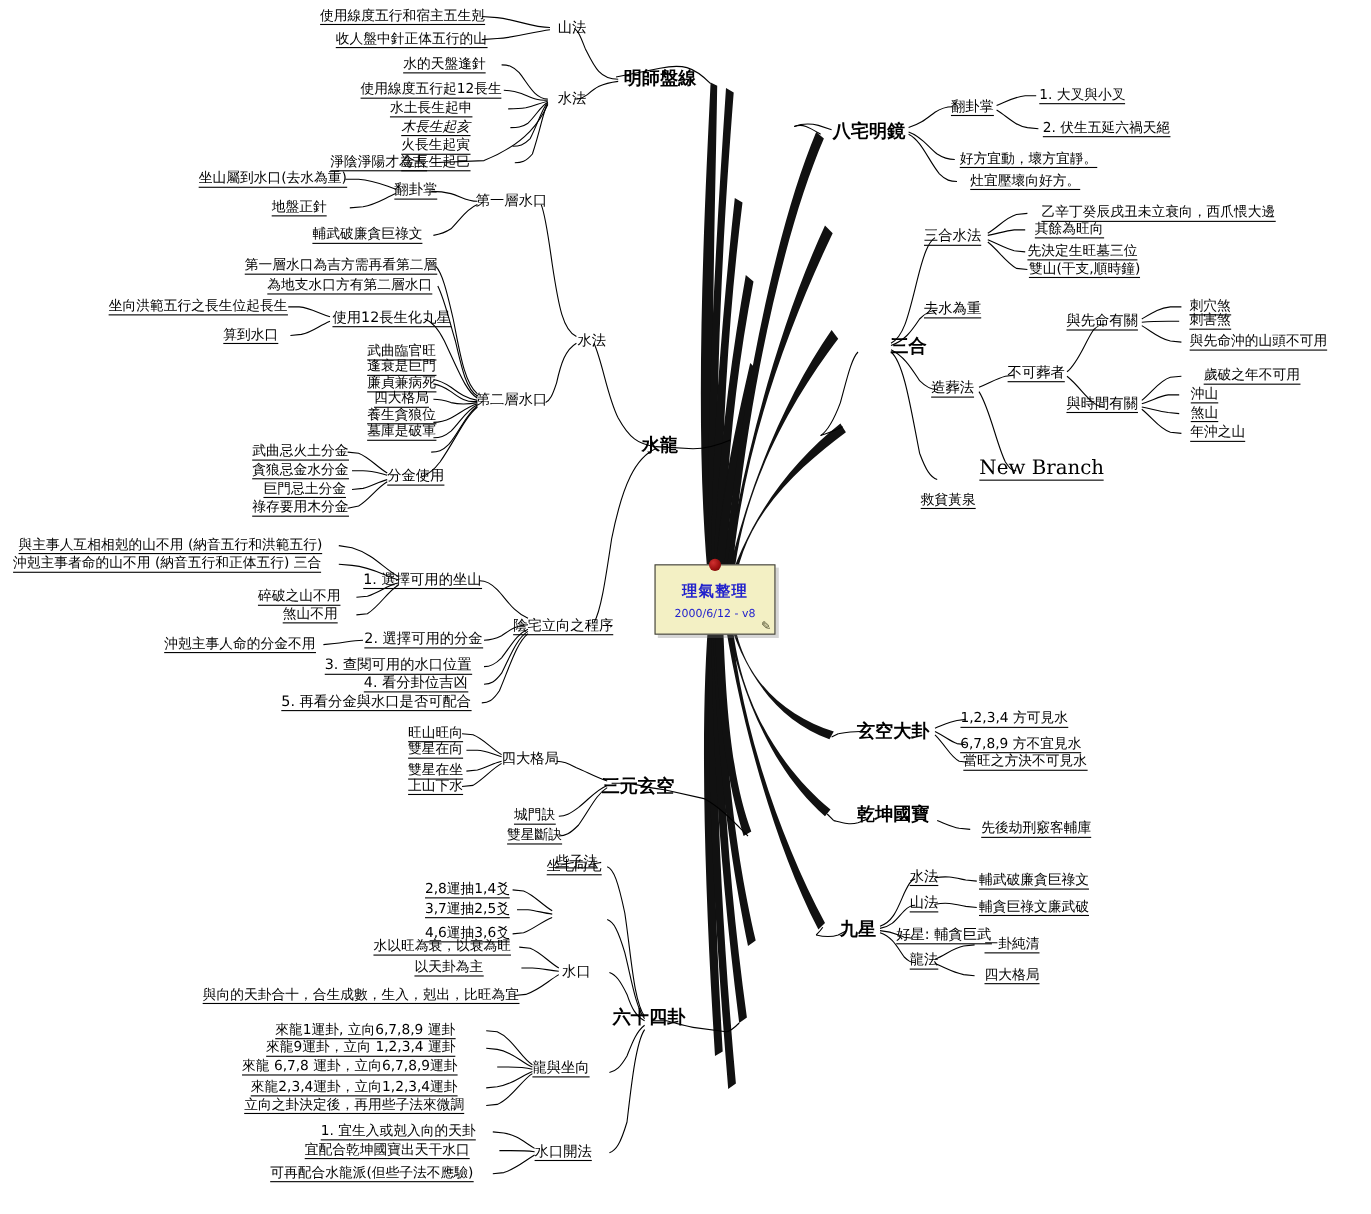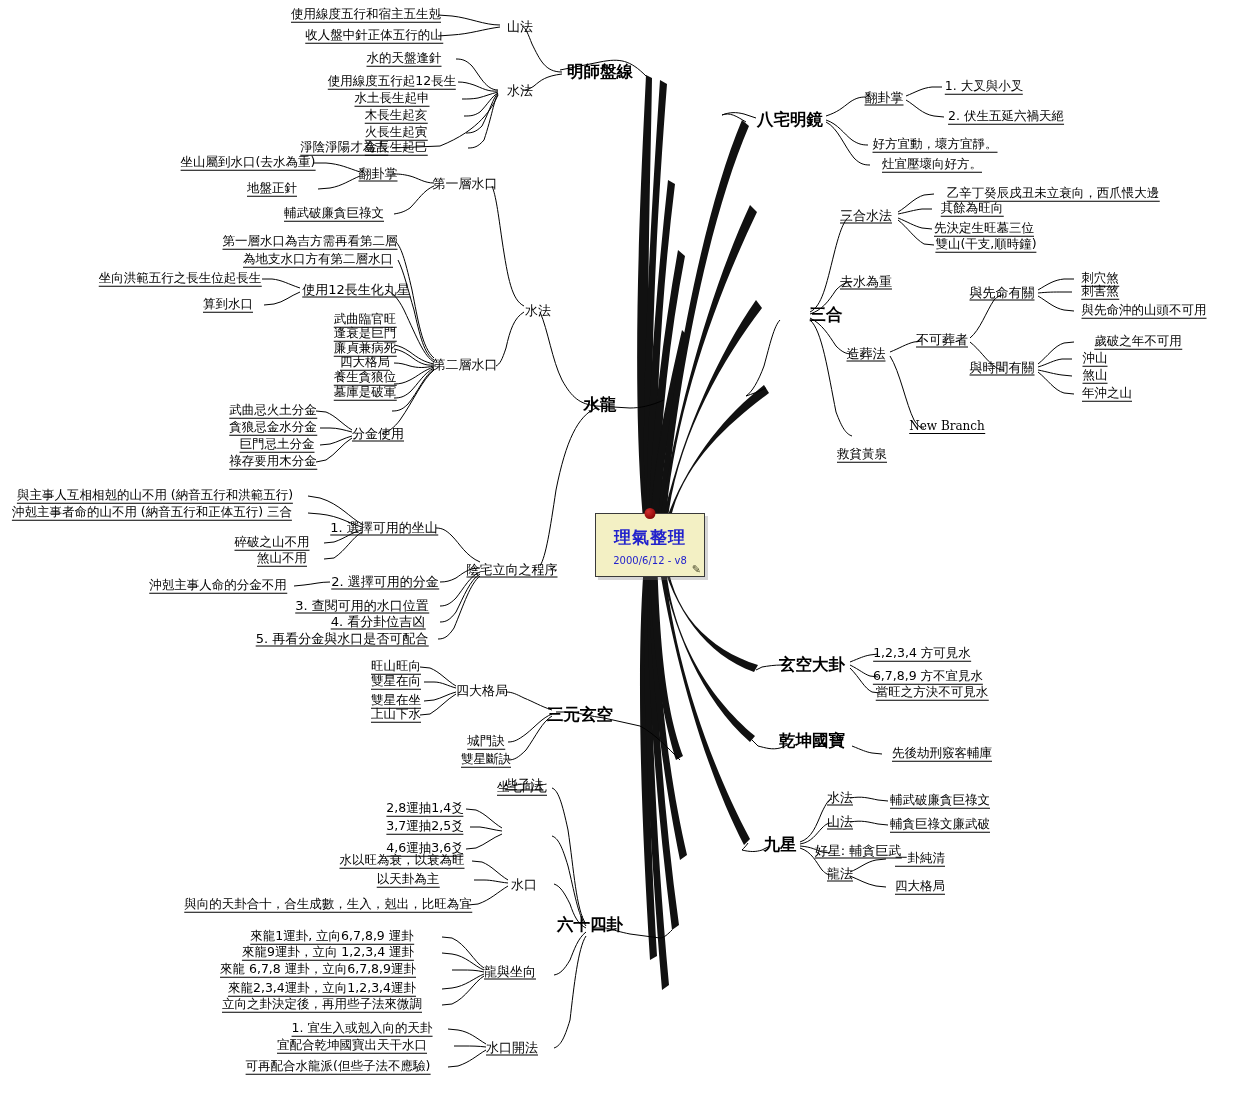--- a/index.html
+++ b/index.html
@@ -45,21 +45,21 @@
     font-size: 13px;
     border-bottom: 1px solid #000;
     padding-bottom: 1px;
   }
   
   .main {
     font-size: 16.5px;
     font-weight: bold;
   }
   .newbranch {
-    font-size: 12px;
+    font-size: 18px;
     font-family: "DejaVu Serif", "Liberation Serif", serif;
     border-bottom: 1px solid #000;
     padding-bottom: 1px;
   }
   
   #center-node {
     position: absolute;
     left: 650px;
     top: 545px;
     transform: translate(-50%, -50%);
@@ -68,21 +68,21 @@
     background: #f3f0c4;
     border: 1px solid #3a3a3a;
     box-shadow: 3px 3px 0 rgba(120,120,120,0.30);
     display: flex;
     flex-direction: column;
     align-items: center;
     justify-content: center;
     z-index: 30;
   }
   #center-title {
-    font-size: 17px;
+    font-size: 14px;
     font-weight: bold;
     color: #2222cc;
     letter-spacing: 1px;
     margin-top: 2px;
   }
   #center-sub {
     font-size: 10px;
     color: #2222cc;
     margin-top: 6px;
   }
@@ -304,21 +304,21 @@
   </svg>
 
   <div class="node main" style="left:600px; top:72px;">明師盤線</div>
   <div class="node mid" style="left:520px; top:26px;">山法</div>
   <div class="node mid" style="left:520px; top:90px;">水法</div>
   <div class="node leaf" style="left:366px; top:15px;">使用線度五行和宿主五生剋</div>
   <div class="node leaf" style="left:374px; top:36px;">收人盤中針正体五行的山</div>
   <div class="node leaf" style="left:404px; top:59px;">水的天盤逢針</div>
   <div class="node leaf" style="left:392px; top:82px;">使用線度五行起12長生</div>
   <div class="node leaf" style="left:392px; top:99px;">水土長生起申</div>
-  <div class="node leaf" style="left:396px; top:116px;">木長生起亥</div>
+  <div class="node leaf" style="left:396px; top:116px;font-style:italic;">木長生起亥</div>
   <div class="node leaf" style="left:396px; top:133px;">火長生起寅</div>
   <div class="node leaf" style="left:396px; top:148px;">金長生起巳</div>
   <div class="node leaf" style="left:344px; top:148px;">淨陰淨陽才為吉</div>
 
   <div class="node main" style="left:600px; top:405px;">水龍</div>
   <div class="node mid" style="left:538px; top:310px;">水法</div>
 
   <div class="node mid" style="left:465px; top:183px;">第一層水口</div>
   <div class="node mid-u" style="left:378px; top:174px;">翻卦掌</div>
   <div class="node leaf" style="left:248px; top:163px;">坐山屬到水口(去水為重)</div>

